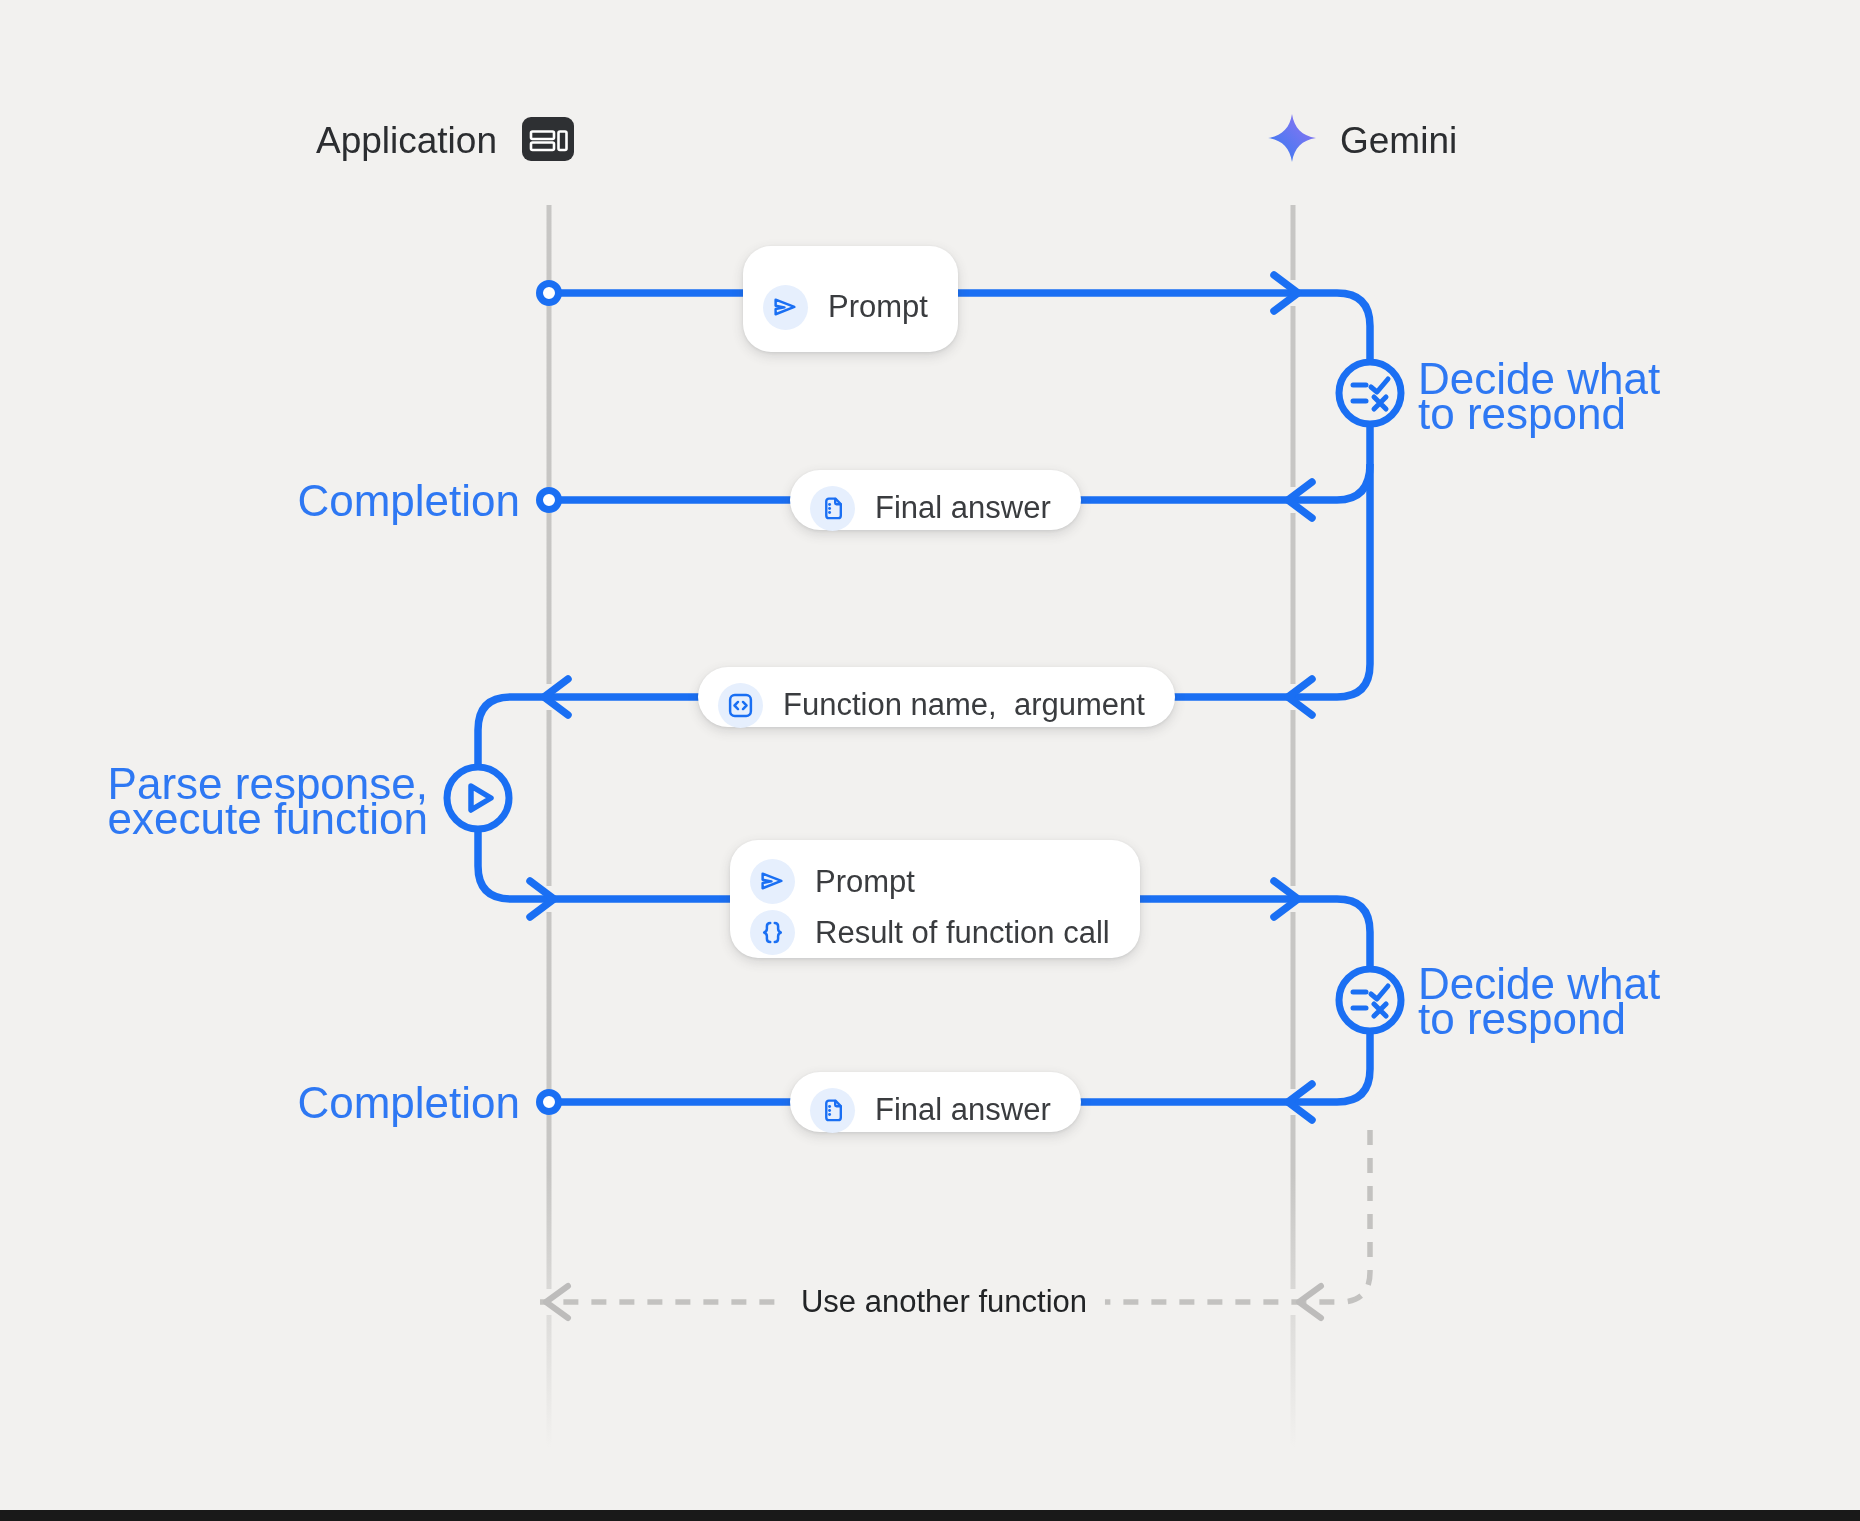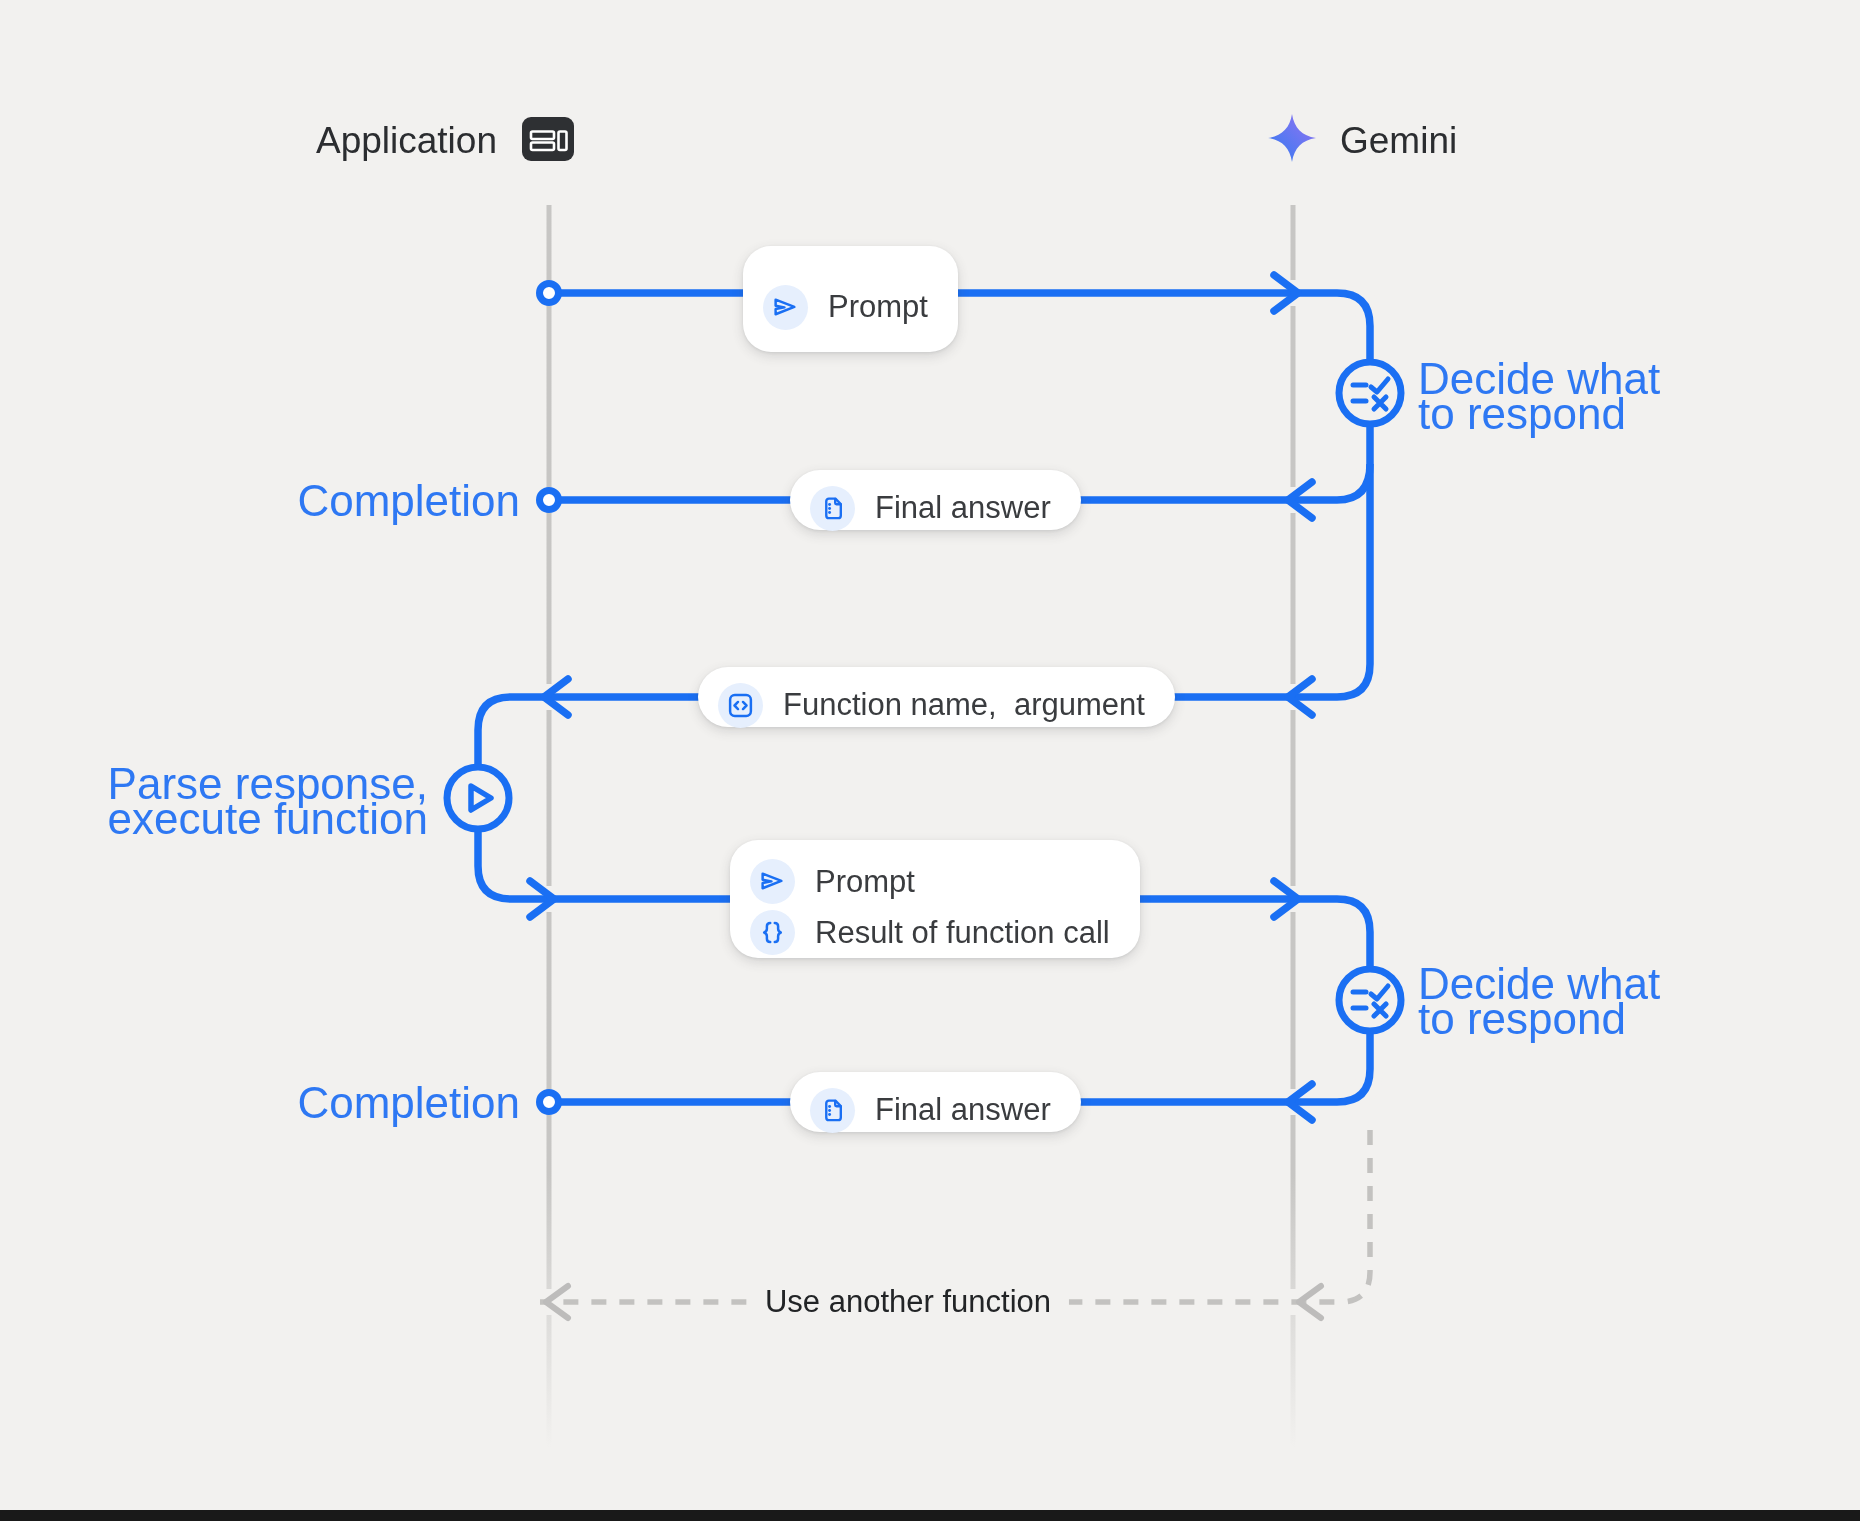--- a/index.html
+++ b/index.html
@@ -34,21 +34,21 @@
   }
   .card-row{display:flex;align-items:center;}
   .chip{width:45px;height:45px;border-radius:50%;background:var(--icon-chip);
         display:flex;align-items:center;justify-content:center;flex:0 0 auto;}
   .chip svg{display:block;}
   .card-row .lbl{margin-left:20px;font-size:31px;color:var(--card-text);white-space:pre;}
 
   .blue-label{position:absolute;z-index:2;color:var(--text-blue);font-size:44px;font-weight:500;line-height:35px;}
   .right-align{text-align:right;}
   .loop-label{
-    position:absolute;z-index:2;left:908px;top:1302px;transform:translate(-50%,-50%);
+    position:absolute;z-index:2;left:944px;top:1302px;transform:translate(-50%,-50%);
     background:var(--bg);padding:2px 18px;font-size:31px;font-weight:500;color:#222426;white-space:nowrap;
   }
   .footer-bar{position:absolute;z-index:4;left:0;bottom:0;width:100%;height:11px;background:var(--footer-bar);}
   .icon-stroke{stroke:var(--line-blue);stroke-width:2.4;fill:none;stroke-linecap:round;stroke-linejoin:round;}
   .icon-fill{fill:var(--line-blue);}
 </style>
 </head>
 <body>
 
 <div class="canvas">

